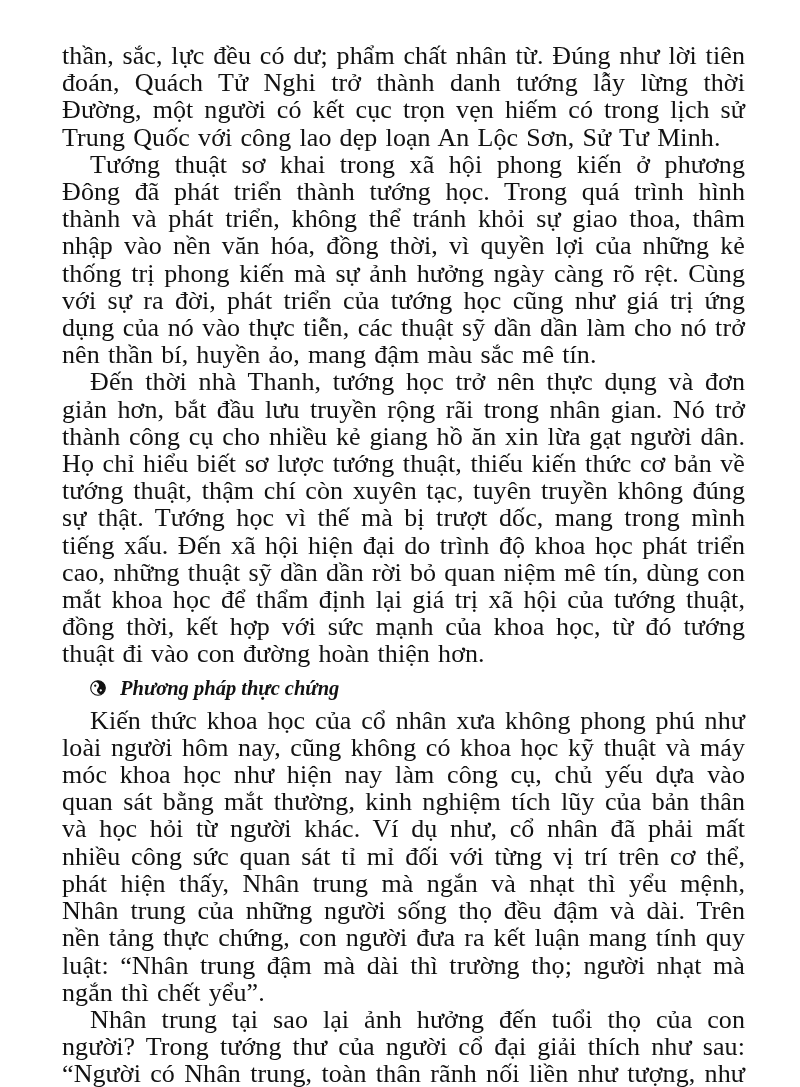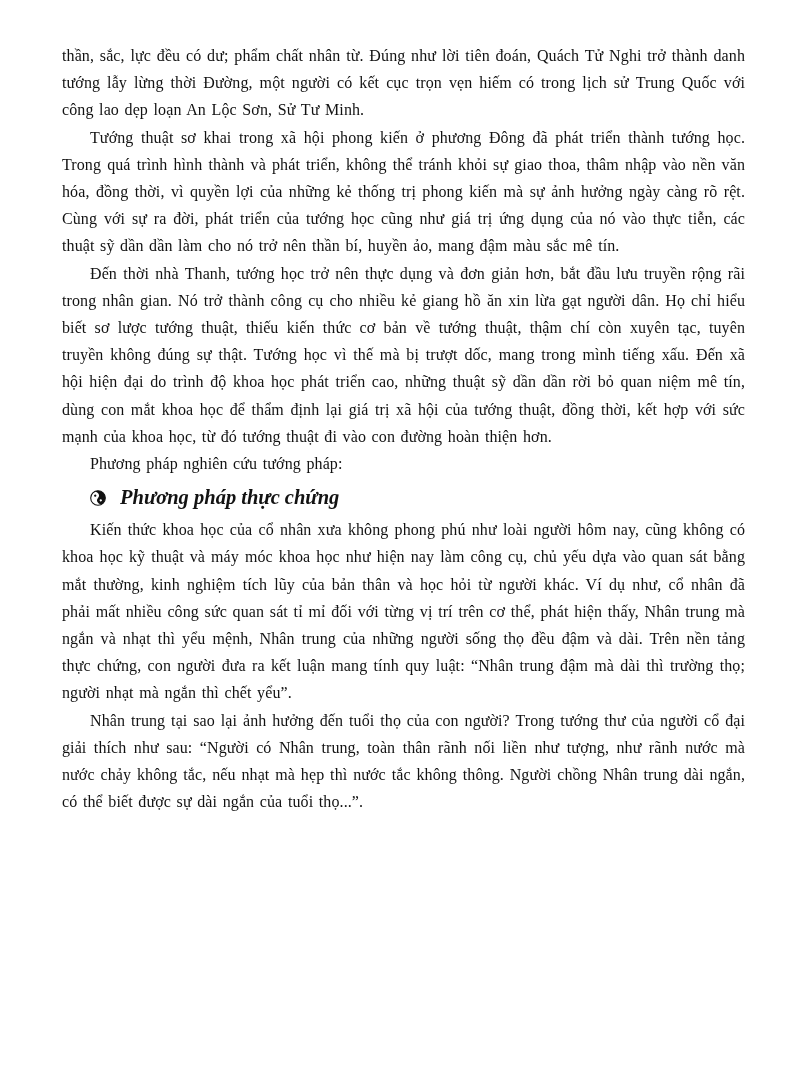--- a/index.html
+++ b/index.html
@@ -13,21 +13,21 @@
     height: 1087px;
     background: #ffffff;
     overflow: hidden;
     box-sizing: border-box;
     padding: 42px 55px 0 62px;
     font-family: "Liberation Serif", "DejaVu Serif", serif;
     color: #121212;
   }
   p.body {
     margin: 0;
-    font-size: 16px;
+    font-size: 26px;
     line-height: 27.2px;
     text-align: justify;
     text-indent: 28px;
     word-spacing: 1.5px;
     letter-spacing: 0.1px;
   }
   p.body.no-indent {
     text-indent: 0;
   }
   .section-heading {
@@ -51,21 +51,20 @@
 <body>
 
 <div class="page">
 
   <p class="body no-indent">thần, sắc, lực đều có dư; phẩm chất nhân từ. Đúng như lời tiên đoán, Quách Tử Nghi trở thành danh tướng lẫy lừng thời Đường, một người có kết cục trọn vẹn hiếm có trong lịch sử Trung Quốc với công lao dẹp loạn An Lộc Sơn, Sử Tư Minh.</p>
 
   <p class="body">Tướng thuật sơ khai trong xã hội phong kiến ở phương Đông đã phát triển thành tướng học. Trong quá trình hình thành và phát triển, không thể tránh khỏi sự giao thoa, thâm nhập vào nền văn hóa, đồng thời, vì quyền lợi của những kẻ thống trị phong kiến mà sự ảnh hưởng ngày càng rõ rệt. Cùng với sự ra đời, phát triển của tướng học cũng như giá trị ứng dụng của nó vào thực tiễn, các thuật sỹ dần dần làm cho nó trở nên thần bí, huyền ảo, mang đậm màu sắc mê tín.</p>
 
   <p class="body">Đến thời nhà Thanh, tướng học trở nên thực dụng và đơn giản hơn, bắt đầu lưu truyền rộng rãi trong nhân gian. Nó trở thành công cụ cho nhiều kẻ giang hồ ăn xin lừa gạt người dân. Họ chỉ hiểu biết sơ lược tướng thuật, thiếu kiến thức cơ bản về tướng thuật, thậm chí còn xuyên tạc, tuyên truyền không đúng sự thật. Tướng học vì thế mà bị trượt dốc, mang trong mình tiếng xấu. Đến xã hội hiện đại do trình độ khoa học phát triển cao, những thuật sỹ dần dần rời bỏ quan niệm mê tín, dùng con mắt khoa học để thẩm định lại giá trị xã hội của tướng thuật, đồng thời, kết hợp với sức mạnh của khoa học, từ đó tướng thuật đi vào con đường hoàn thiện hơn.</p>
 
-  <p class="body">Phương pháp nghiên cứu tướng pháp:</p>
 
 
   <div class="section-heading">
     <span class="yinyang">
       <svg viewBox="0 0 16 16" width="16" height="16" aria-hidden="true">
         <circle cx="8" cy="8" r="7.3" fill="#ffffff" stroke="#121212" stroke-width="1.1"></circle>
         <path d="M8,0.7 A7.3,7.3 0 0 1 8,15.3 A3.65,3.65 0 0 1 8,8 A3.65,3.65 0 0 0 8,0.7 Z" fill="#121212" transform="rotate(-50 8 8)"></path>
         <circle cx="8" cy="4.35" r="1.15" fill="#121212" transform="rotate(-50 8 8)"></circle>
         <circle cx="8" cy="11.65" r="1.15" fill="#ffffff" transform="rotate(-50 8 8)"></circle>
       </svg>

